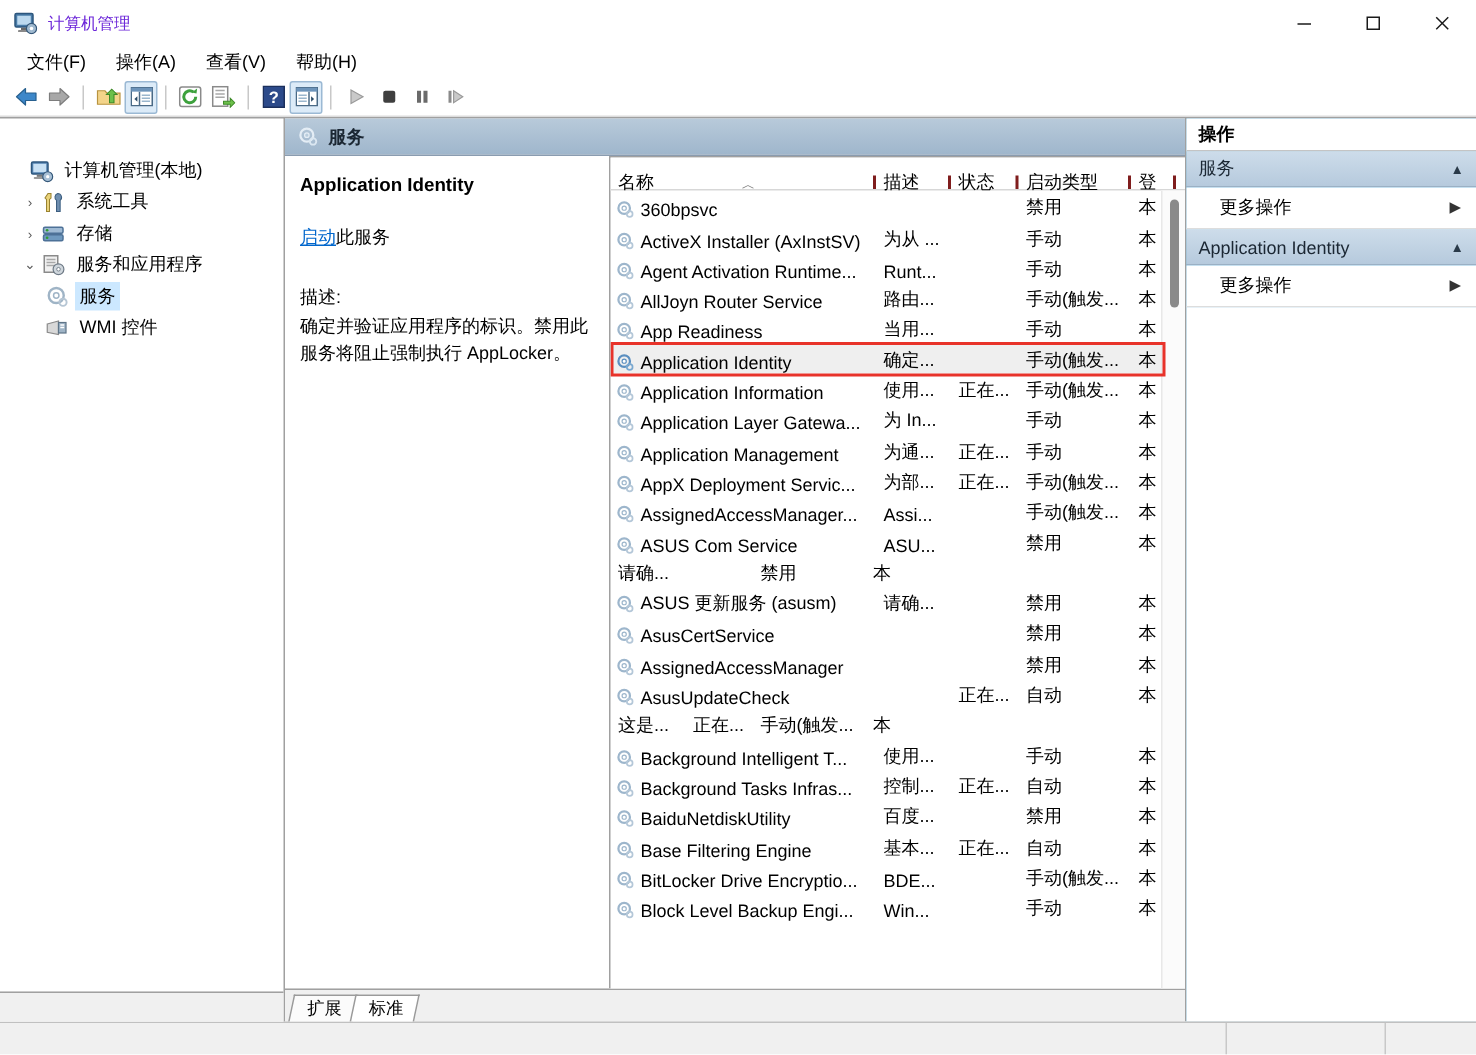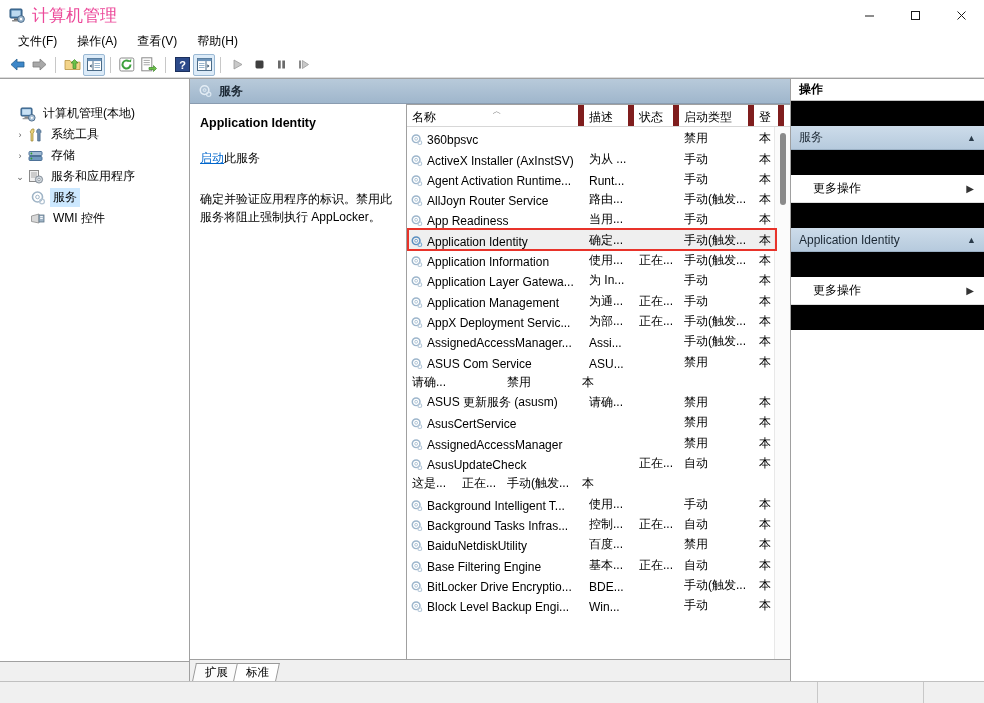--- a/index.html
+++ b/index.html
@@ -12,21 +12,21 @@
     color: #000000;
   }
   .window { width: 984px; height: 703px; position: relative; background: #ffffff;
             display: flex; flex-direction: column; }
 
   
   .titlebar { height: 30px; display: flex; align-items: center; background: #ffffff;
               flex: 0 0 30px; }
   .title-icon { width: 16px; height: 16px; margin-left: 9px; margin-right: 7px;
                 position: relative; flex: 0 0 16px; }
-  .title-text { font-size: 17px; color: #ec4899; }
+  .title-text { font-size: 11px; color: #6d28d9; }
   .win-ctrls { margin-left: auto; display: flex; height: 30px; }
   .win-btn { width: 46px; height: 30px; display: flex; align-items: center;
              justify-content: center; font-size: 12px; color: #1a1a1a; }
 
   
   .menubar { height: 22px; display: flex; align-items: center; padding-left: 8px;
              background: #ffffff; flex: 0 0 22px; }
   .menu-item { padding: 2px 10px; font-size: 12px; color: #000; }
 
   
@@ -76,22 +76,22 @@
   .detail .link { color: #0066cc; text-decoration: underline; cursor: pointer; }
   .detail .desc-label { margin-bottom: 1px; }
   .detail .desc-text { line-height: 1.5; }
 
   
   .list-wrap { flex: 1; min-width: 0; display: flex; flex-direction: column;
                border: 1px solid #a0a0a0; border-right: none; border-bottom: none;
                background: #fff; position: relative; overflow: hidden; }
   .lh { display: flex; height: 22px; background: #ffffff;
         border-bottom: 1px solid #d7d7d7; flex: 0 0 22px; position: relative; }
-  .lh .cell { display: flex; align-items: flex-end; font-size: 12px; padding-left: 5px;
-              border-right: 6px solid #7f1d1d; position: relative; color: #000; }
+  .lh .cell { display: flex; align-items: center; font-size: 12px; padding-left: 5px;
+              border-right: 2px solid #7f1d1d; position: relative; color: #000; margin-top: 12px; }
   .lh .cell .sortmark { position: absolute; left: 50%; top: 0px; font-size: 9px;
                         color: #808080; }
   .c-name   { width: 177px; flex: 0 0 177px; }
   .c-desc   { width: 50px;  flex: 0 0 50px; }
   .c-state  { width: 45px;  flex: 0 0 45px; }
   .c-start  { width: 75px;  flex: 0 0 75px; }
   .c-logon  { width: 30px;  flex: 0 0 30px; }
   .rows { flex: 1; overflow: hidden; position: relative; }
   .row { display: flex; height: 20.3px; align-items: flex-end; font-size: 12px;
          white-space: nowrap; }
@@ -111,23 +111,23 @@
   .tabstrip { height: 22px; flex: 0 0 22px; background: #f0f0f0; display: flex;
               align-items: flex-end; padding-left: 4px; border-top: 1px solid #a0a0a0; }
   .tab { position: relative; height: 18px; display: flex; align-items: center;
          padding: 0 8px 0 10px; font-size: 11.5px; background: #fbfbfb;
          border: 1px solid #9a9a9a; border-bottom: none; margin-right: -2px;
          transform: skewX(-12deg); }
   .tab span { transform: skewX(12deg); display: block; }
   .tab.active { background: #ffffff; }
 
   
-  .act-pane { width: 194px; flex: 0 0 194px; background: #000000;
+  .act-pane { width: 194px; flex: 0 0 194px; background: #7dd3fc;
               border-left: 1px solid #a0a0a0; border-top: 1px solid #a0a0a0;
-              display: flex; flex-direction: column; gap: 25px; }
+              display: flex; flex-direction: column; }
   .act-title { height: 22px; display: flex; align-items: center; padding-left: 8px;
                font-size: 12px; font-weight: bold; background: #ffffff;
                border-bottom: 1px solid #c4c4c4; }
   .act-group-head { height: 24px; display: flex; align-items: center;
                     padding: 0 8px 0 8px;
                     background: linear-gradient(to bottom,#cddcea,#b6cadd);
                     border-bottom: 1px solid #9bb0c4; font-size: 12px; color: #1b2733; }
   .act-group-head .arrow { margin-left: auto; font-size: 9px; color: #2a3a49; }
   .act-item { height: 28px; display: flex; align-items: center; padding-left: 22px;
               font-size: 12px; border-bottom: 1px solid #dddddd; background: #fff; }
@@ -375,20 +375,21 @@
         <span class="htext">服务</span>
       </div>
 
       <div class="center-body">
 
         <div class="detail">
           <h2>Application Identity</h2>
           <div class="link-line">
             <span class="link">启动</span><span>此服务</span>
           </div>
+          <div class="desc-label">描述:</div>
           <div class="desc-text">确定并验证应用程序的标识。禁用此服务将阻止强制执行 AppLocker。</div>
         </div>
 
         <div class="list-wrap">
           <div class="lh">
             <div class="cell c-name">
               <span>名称</span>
               <span class="sortmark">︿</span>
             </div>
             <div class="cell c-desc">描述</div>

